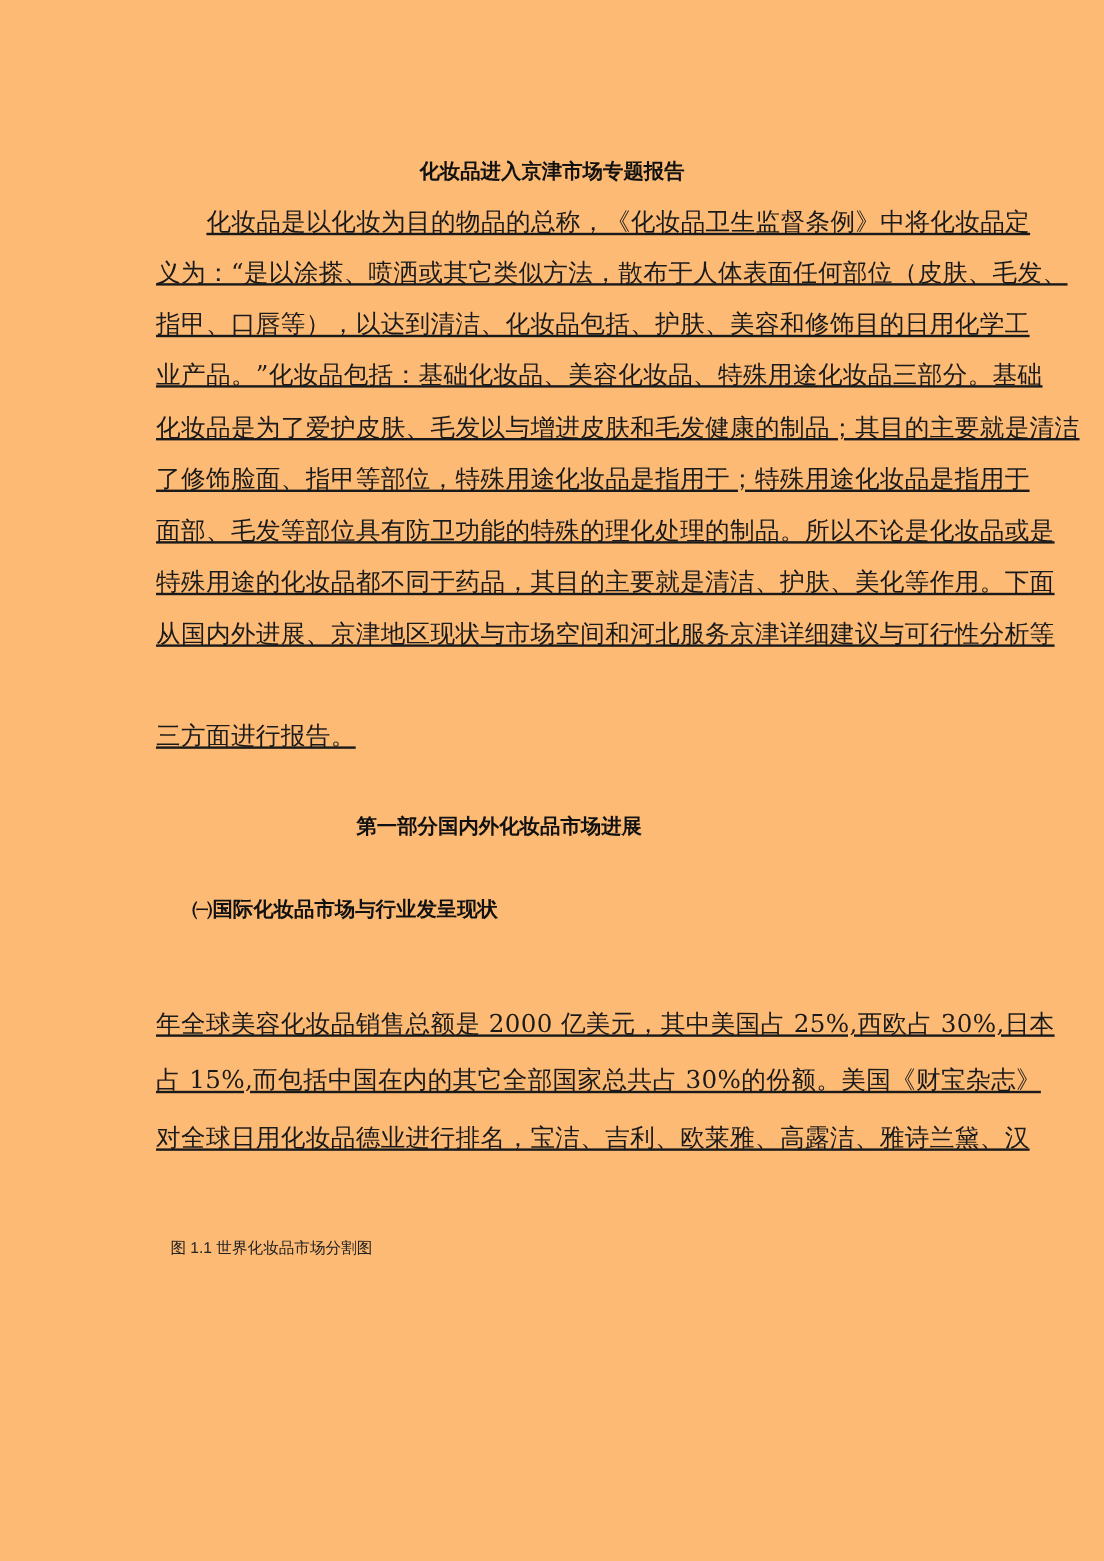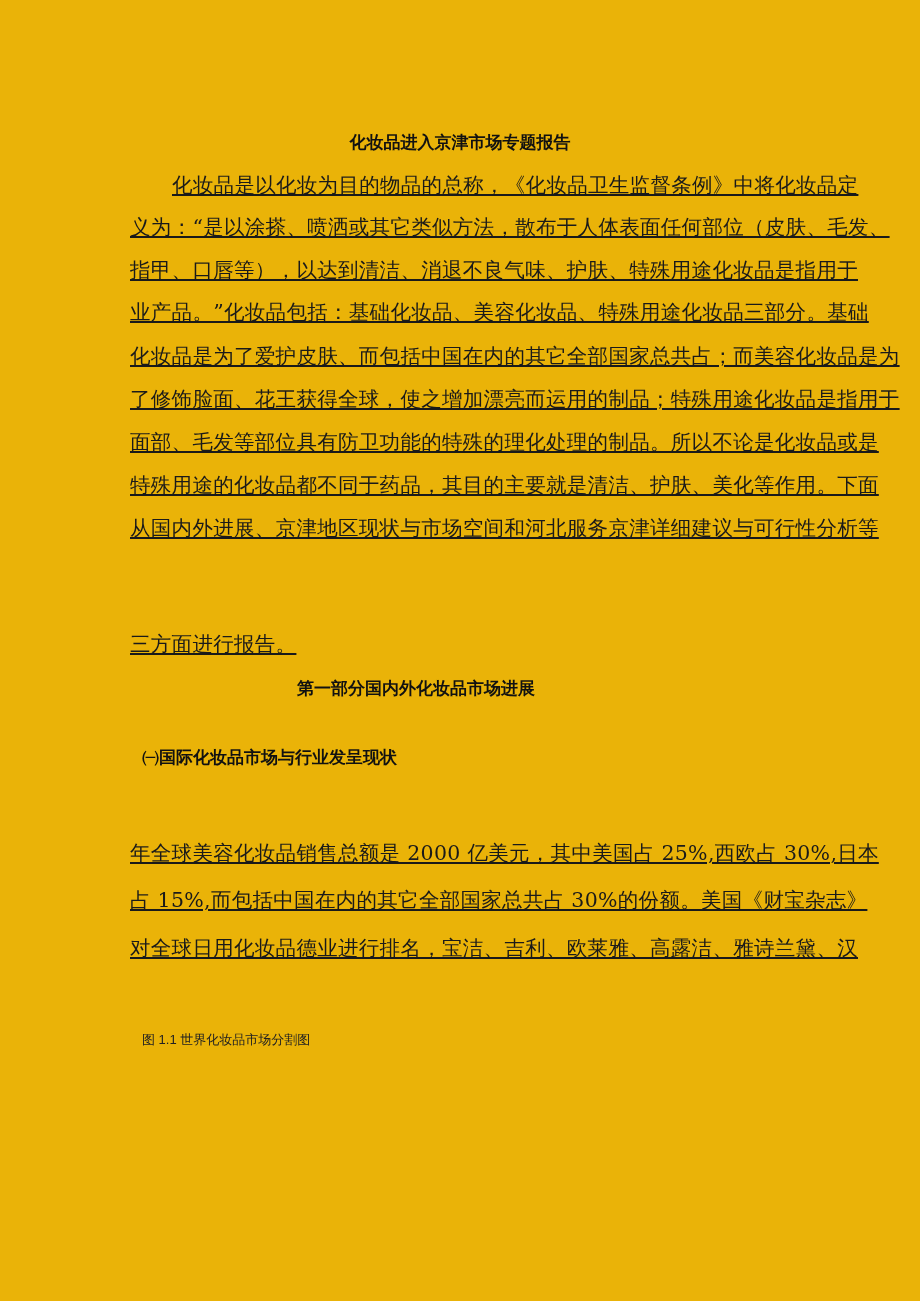--- a/index.html
+++ b/index.html
@@ -1,48 +1,48 @@
 <!DOCTYPE html>
 <html><head>
 <meta charset="utf-8">
 <style>
   html, body { margin: 0; padding: 0; background: #ffffff; }
   body { width: 920px; height: 1301px; position: relative; overflow: hidden;
          font-family: "DejaVu Serif", "Liberation Serif", serif; color: #111; }
-  .page { position: absolute; left: 0; top: 0; width: 920px; height: 1301px; background: #eab308; }
+  .page { position: absolute; left: 0; top: 0; width: 920px; height: 1301px; background: #fdba74; }
   .title { position: absolute; left: 0; width: 920px; text-align: center;
            font-family: "DejaVu Sans", "Liberation Sans", sans-serif; font-weight: bold;
            font-size: 17px; color: #111; }
   .line { position: absolute; left: 130px; width: 660px; font-size: 20.5px; white-space: nowrap;
           line-height: 24px; letter-spacing: 0.3px; color: #1a1a1a; text-decoration: underline; }
   .line.justify { text-align: justify; text-align-last: justify; }
   .h2 { position: absolute; left: 0; width: 832px; text-align: center;
         font-family: Liberation Serif, serif; font-weight: bold; font-size: 17px; }
-  .h3 { position: absolute; left: 142px; font-family: "DejaVu Sans", "Liberation Sans", sans-serif;
+  .h3 { position: absolute; left: 160px; font-family: "DejaVu Sans", "Liberation Sans", sans-serif;
         font-weight: bold; font-size: 17px; }
   .caption { position: absolute; left: 142px; font-family: "Liberation Sans", "DejaVu Sans", sans-serif;
              font-size: 13px; color: #222; }
 </style>
 </head>
 <body>
 
 <div class="page">
 
   <div class="title" style="top:131px;">化妆品进入京津市场专题报告</div>
 
   <div class="line" style="top:173px; left:172px; width:618px;">化妆品是以化妆为目的物品的总称，《化妆品卫生监督条例》中将化妆品定</div>
   <div class="line justify" style="top:215px;">义为：“是以涂搽、喷洒或其它类似方法，散布于人体表面任何部位（皮肤、毛发、</div>
-  <div class="line justify" style="top:258px;">指甲、口唇等），以达到清洁、消退不良气味、护肤、特殊用途化妆品是指用于</div>
+  <div class="line justify" style="top:258px;">指甲、口唇等），以达到清洁、化妆品包括、护肤、美容和修饰目的日用化学工</div>
   <div class="line justify" style="top:300px;">业产品。”化妆品包括：基础化妆品、美容化妆品、特殊用途化妆品三部分。基础</div>
-  <div class="line justify" style="top:344px;">化妆品是为了爱护皮肤、而包括中国在内的其它全部国家总共占；而美容化妆品是为</div>
-  <div class="line justify" style="top:387px;">了修饰脸面、花王获得全球，使之增加漂亮而运用的制品；特殊用途化妆品是指用于</div>
+  <div class="line justify" style="top:344px;">化妆品是为了爱护皮肤、毛发以与增进皮肤和毛发健康的制品；其目的主要就是清洁</div>
+  <div class="line justify" style="top:387px;">了修饰脸面、指甲等部位，特殊用途化妆品是指用于；特殊用途化妆品是指用于</div>
   <div class="line justify" style="top:473px;">特殊用途的化妆品都不同于药品，其目的主要就是清洁、护肤、美化等作用。下面</div>
   <div class="line justify" style="top:430px;">面部、毛发等部位具有防卫功能的特殊的理化处理的制品。所以不论是化妆品或是</div>
   <div class="line justify" style="top:516px;">从国内外进展、京津地区现状与市场空间和河北服务京津详细建议与可行性分析等</div>
-  <div class="line" style="top:601px;margin-top:31px;">三方面进行报告。</div>
+  <div class="line" style="top:601px;">三方面进行报告。</div>
 
   <div class="h2" style="top:677px;">第一部分国内外化妆品市场进展</div>
 
   <div class="h3" style="top:746px;">㈠国际化妆品市场与行业发呈现状</div>
 
   <div class="line" style="top:841px;">年全球美容化妆品销售总额是 2000 亿美元，其中美国占 25%,西欧占 30%,日本</div>
   <div class="line" style="top:888px;">占 15%,而包括中国在内的其它全部国家总共占 30%的份额。美国《财宝杂志》</div>
   <div class="line" style="top:936px;">对全球日用化妆品德业进行排名，宝洁、吉利、欧莱雅、高露洁、雅诗兰黛、汉</div>
 
   <div class="caption" style="top:1031px;text-align:right;">图 1.1 世界化妆品市场分割图</div>

